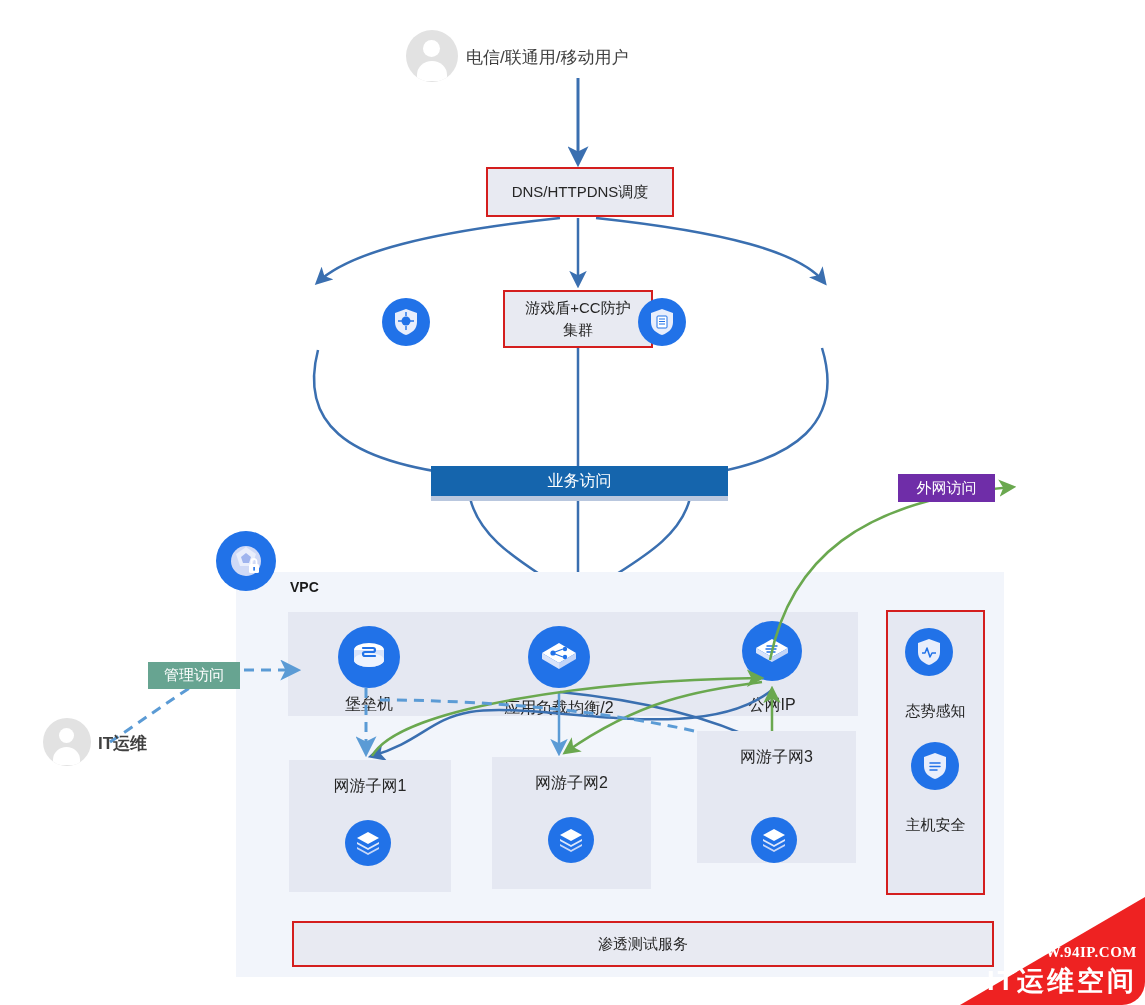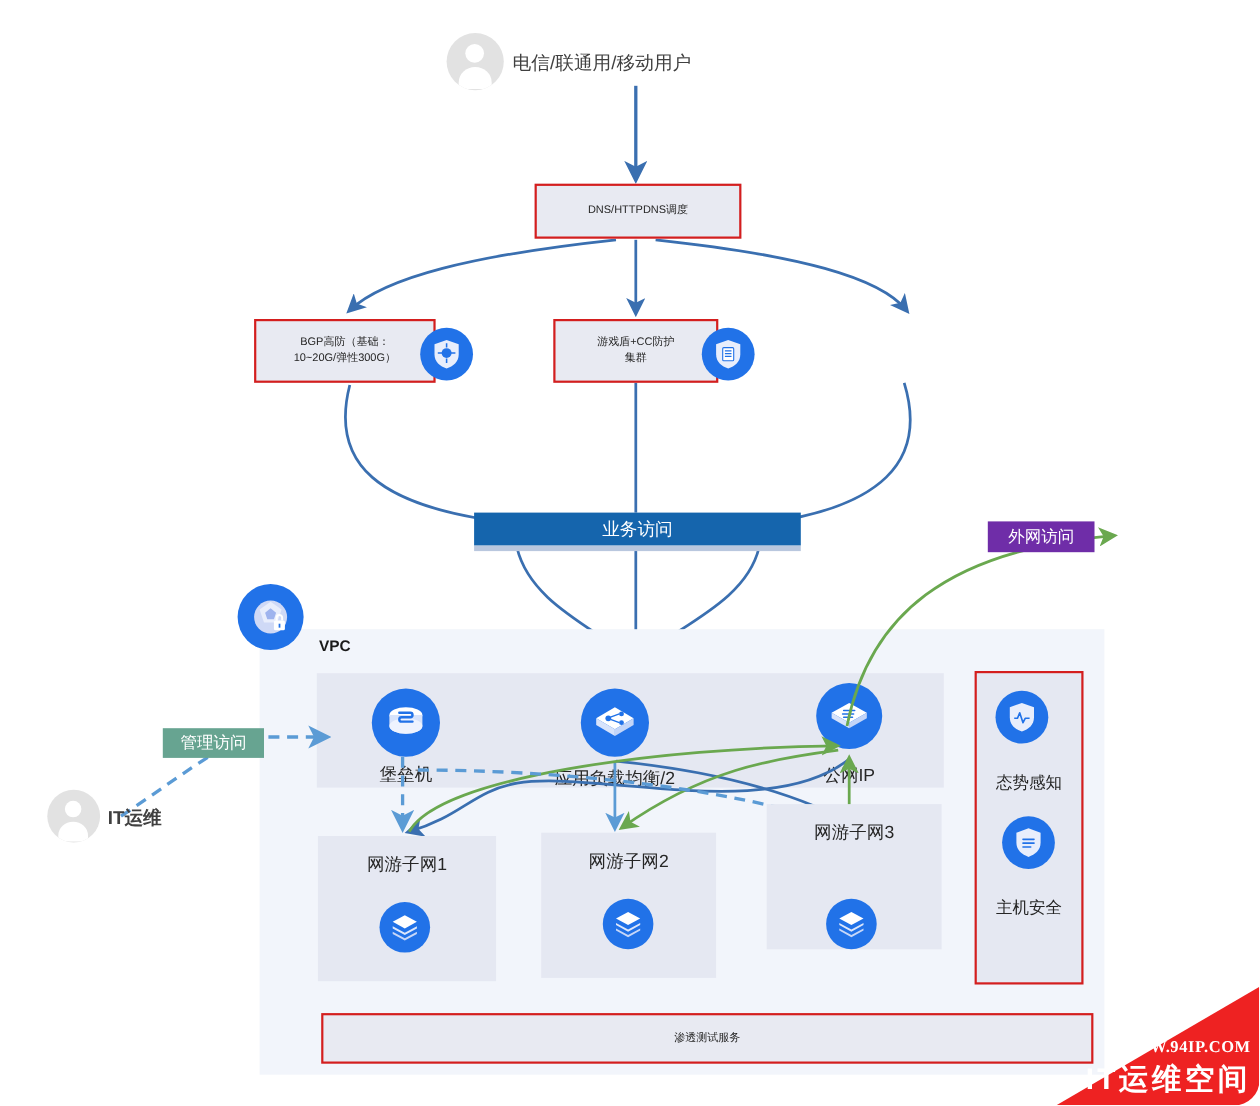--- a/index.html
+++ b/index.html
@@ -50,21 +50,21 @@
   
   .redbox {
     background: #e8eaf2;
     border: 2px solid #d41e1e;
     box-sizing: border-box;
     display: flex;
     align-items: center;
     justify-content: center;
     text-align: center;
     color: #262626;
-    font-size: 10px;
+    font-size: 15px;
     line-height: 1.45;
   }
 
   
   .circ {
     border-radius: 50%;
     background: #2172e8;
     display: flex;
     align-items: center;
     justify-content: center;
@@ -209,26 +209,20 @@
   <div class="abs avatar" style="left:406px;top:30px;width:52px;height:52px;">
     <div class="head" style="width:17px;height:17px;left:17px;top:10px;"></div>
     <div class="body" style="width:30px;height:20px;left:11px;top:31px;"></div>
   </div>
   <div class="abs label-text" style="left:466px;top:46px;">电信/联通用/移动用户</div>
 
   <div class="abs redbox" style="left:486px;top:167px;width:188px;height:50px;">
     <span>DNS/HTTPDNS调度</span>
   </div>
 
-  <div class="abs redbox" style="left:231px;top:290px;width:165px;height:58px;">
-    <div>
-      <div>BGP高防（基础：</div>
-      <div>10~20G/弹性300G）</div>
-    </div>
-  </div>
   <div class="abs circ" style="left:382px;top:298px;width:48px;height:48px;">
     <svg width="26" height="28" viewBox="0 0 26 28">
       <path d="M13 1 L24 5 L24 14 C24 21 19 25 13 27 C7 25 2 21 2 14 L2 5 Z" fill="#e8eefc"></path>
       <circle cx="13" cy="13" r="4.5" fill="#2172e8"></circle>
       <path d="M13 4 L13 8 M13 18 L13 22 M5 13 L9 13 M17 13 L21 13" stroke="#2172e8" stroke-width="1.4"></path>
     </svg>
   </div>
 
   <div class="abs redbox" style="left:503px;top:290px;width:150px;height:58px;">
     <div>

